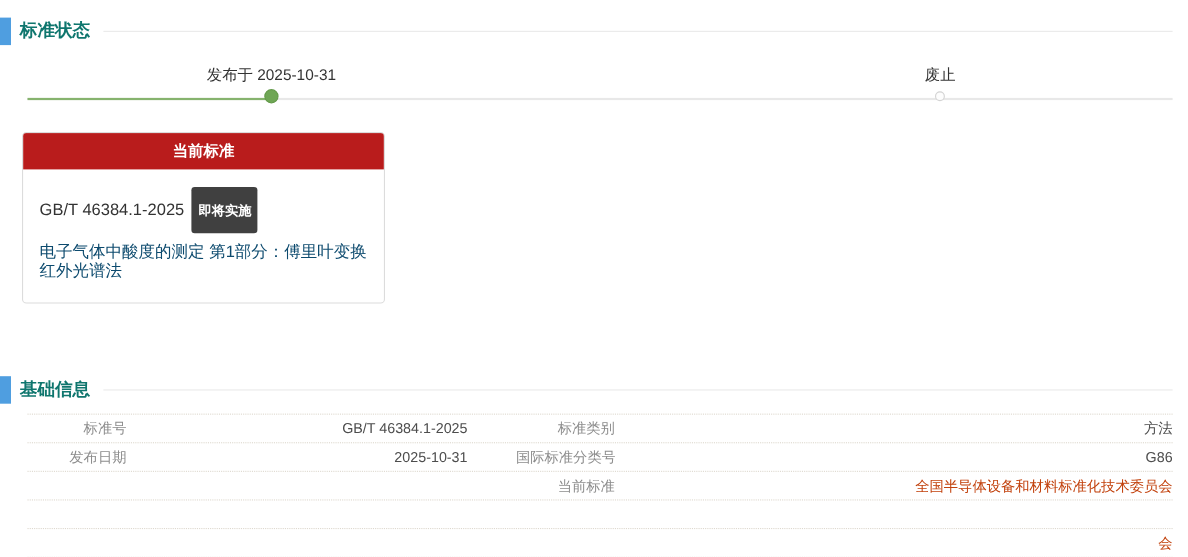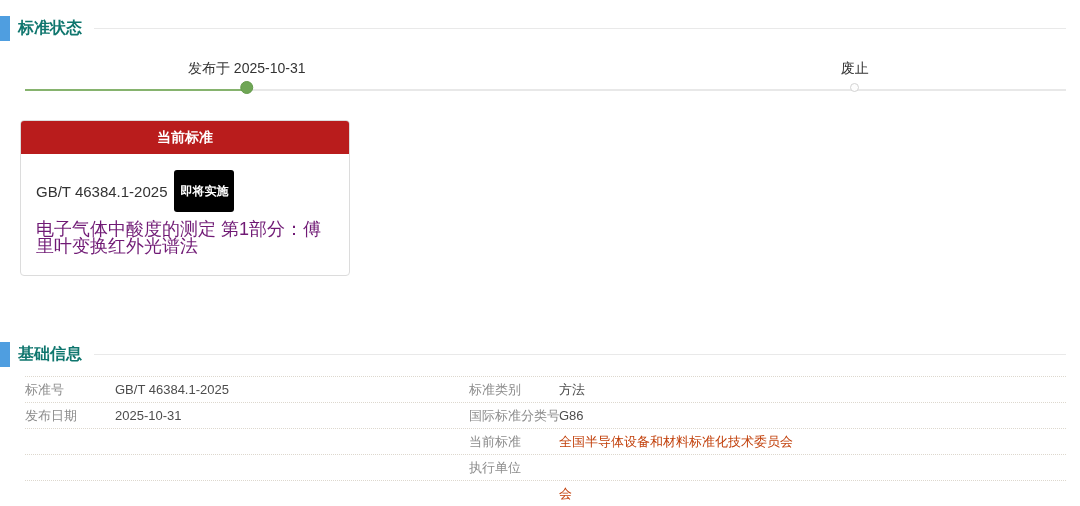--- a/index.html
+++ b/index.html
@@ -91,47 +91,48 @@
     font-size: 14px; font-weight: bold;
     line-height: 19px;
     padding: 7px 0;
   }
   .std-card-body { padding: 16px 15px 20px 15px; }
   .std-number-line { font-size: 15px; color: #333; line-height: 21px; }
   .std-number { vertical-align: middle; }
   .std-badge {
     display: inline-block;
     vertical-align: middle;
-    background: #000000;
+    background: #404040;
     color: #fff;
     font-size: 12px; font-weight: bold;
     line-height: 14px;
     padding: 14px 6px;
     border-radius: 3px;
     margin-left: 7px;
   }
   .std-desc {
     margin-top: 9px;
-    font-size: 18px;
-    color: #701a75;
+    font-size: 15px;
+    color: #0c4a6e;
     line-height: 17px;
   }
 
   
   .basic-section-header { margin-top: 50px; }
   .info-table {
     margin: 8px 14px 0 25px;
     border-top: 1px dotted #ddd8ce;
   }
   .info-row {
     display: flex;
     height: 26px;
     line-height: 25px;
     border-bottom: 1px dotted #ddd8ce;
     font-size: 13px;
+    text-align: right;
   }
   .cell-label { color: #8c8c8c; white-space: nowrap; overflow: hidden; }
   .cell-value { color: #4d4d4d; white-space: nowrap; overflow: hidden; }
   .l-label { flex: 0 0 90px; }
   .l-value { flex: 0 0 310px; }
   .r-label { flex: 0 0 90px; margin-left: 44px; }
   .r-value { flex: 1 1 auto; }
   .cell-value a {
     color: #c2410c;
     text-decoration: none;
@@ -199,21 +200,20 @@
   <div class="info-row">
     <div class="cell-label l-label"></div>
     <div class="cell-value l-value"></div>
     <div class="cell-label r-label">当前标准</div>
     <div class="cell-value r-value"><a>全国半导体设备和材料标准化技术委员会</a></div>
   </div>
 
   <div class="info-row">
     <div class="cell-label l-label"></div>
     <div class="cell-value l-value"></div>
-    <div class="cell-label r-label">执行单位</div>
   </div>
 
   <div class="info-row">
     <div class="cell-label l-label"></div>
     <div class="cell-value l-value"></div>
     <div class="cell-label r-label"></div>
     <div class="cell-value r-value"><a>会</a></div>
   </div>
 
 </div>

